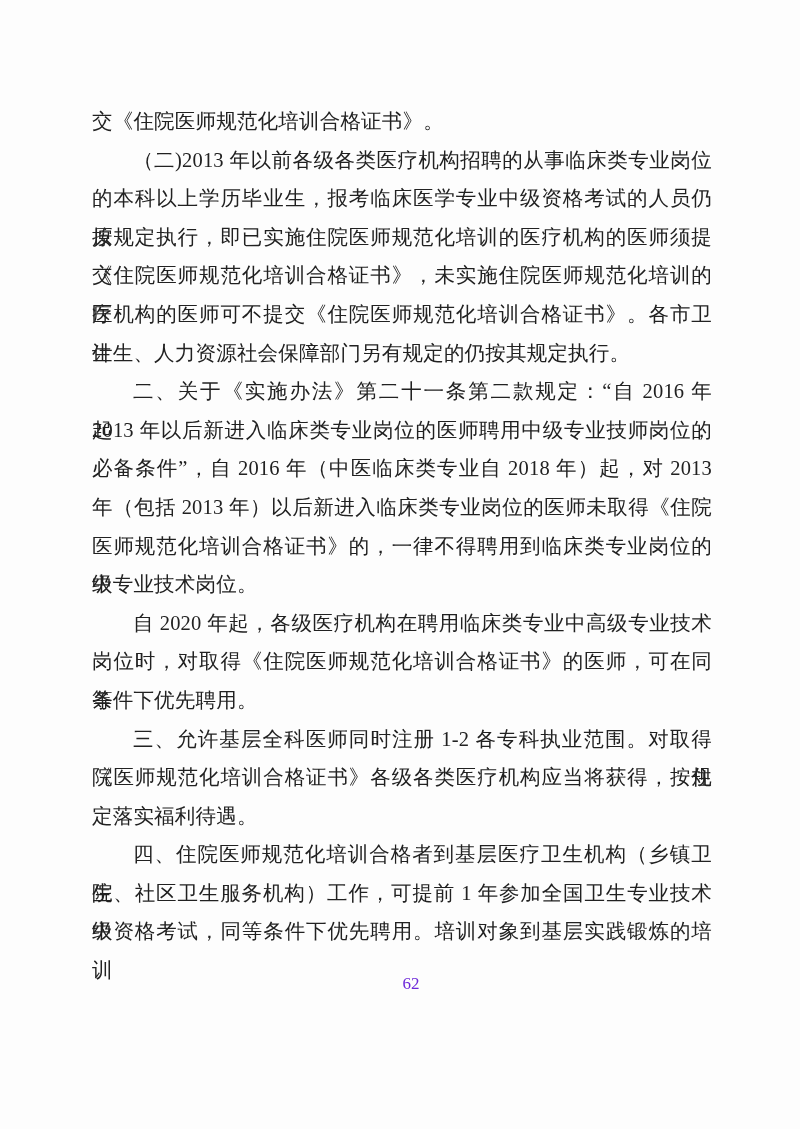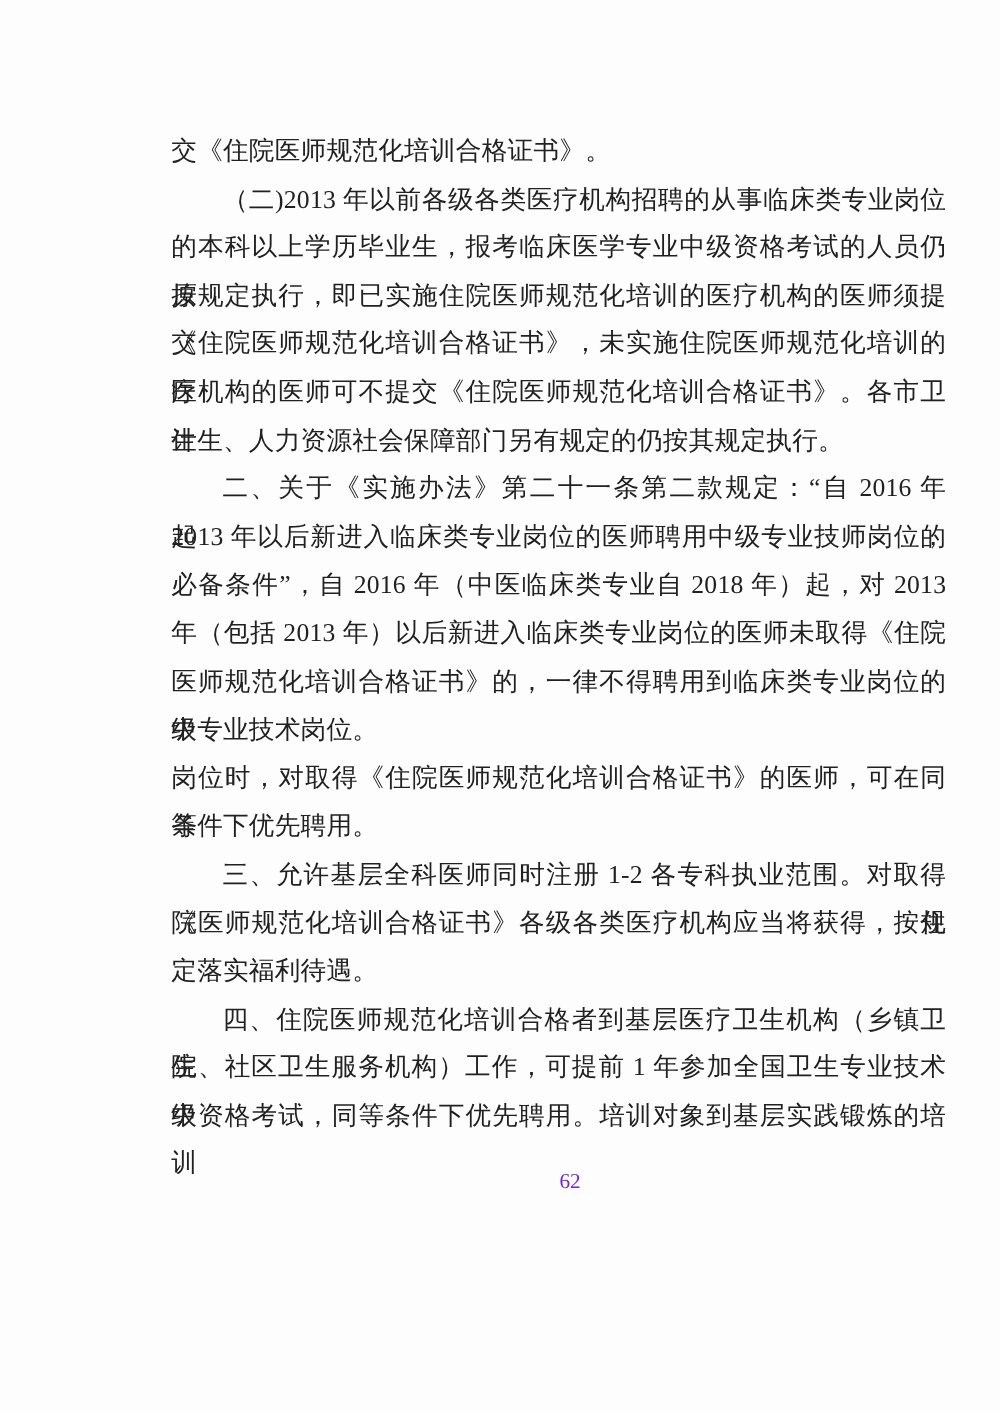--- a/index.html
+++ b/index.html
@@ -8,21 +8,20 @@
     background: #fdfdfd;
     font-family: "Liberation Serif", "DejaVu Serif", serif;
     position: relative;
     overflow: hidden;
   }
   .page {
     position: absolute;
     inset: 0;
     padding: 102px 88px 0 92px;
     color: #212121;
-    margin-left: 45px;
   }
   .doc-body {
     width: 620px;
   }
   .line {
     font-size: 20.5px;
     line-height: 38.6px;
     height: 38.6px;
     white-space: normal;
     letter-spacing: 0.2px;
@@ -59,20 +58,21 @@
       <div class="line fill">原规定执行，即已实施住院医师规范化培训的医疗机构的医师须提交</div>
       <div class="line fill">《住院医师规范化培训合格证书》，未实施住院医师规范化培训的医</div>
       <div class="line fill">疗机构的医师可不提交《住院医师规范化培训合格证书》。各市卫生</div>
       <div class="line">计生、人力资源社会保障部门另有规定的仍按其规定执行。</div>
       <div class="line indent fill">二、关于《实施办法》第二十一条第二款规定：“自 2016 年起，</div>
       <div class="line fill">2013 年以后新进入临床类专业岗位的医师聘用中级专业技师岗位的</div>
       <div class="line fill">必备条件”，自 2016 年（中医临床类专业自 2018 年）起，对 2013</div>
       <div class="line fill">年（包括 2013 年）以后新进入临床类专业岗位的医师未取得《住院</div>
       <div class="line fill">医师规范化培训合格证书》的，一律不得聘用到临床类专业岗位的中</div>
       <div class="line">级专业技术岗位。</div>
+      <div class="line indent fill">自 2020 年起，各级医疗机构在聘用临床类专业中高级专业技术</div>
       <div class="line fill">岗位时，对取得《住院医师规范化培训合格证书》的医师，可在同等</div>
       <div class="line">条件下优先聘用。</div>
       <div class="line indent fill">三、允许基层全科医师同时注册 1-2 各专科执业范围。对取得《住</div>
       <div class="line fill">院医师规范化培训合格证书》各级各类医疗机构应当将获得，按规</div>
       <div class="line">定落实福利待遇。</div>
       <div class="line indent fill">四、住院医师规范化培训合格者到基层医疗卫生机构（乡镇卫生</div>
       <div class="line fill">院、社区卫生服务机构）工作，可提前 1 年参加全国卫生专业技术中</div>
       <div class="line fill">级资格考试，同等条件下优先聘用。培训对象到基层实践锻炼的培训</div>
     </div>
   <div class="footer">

